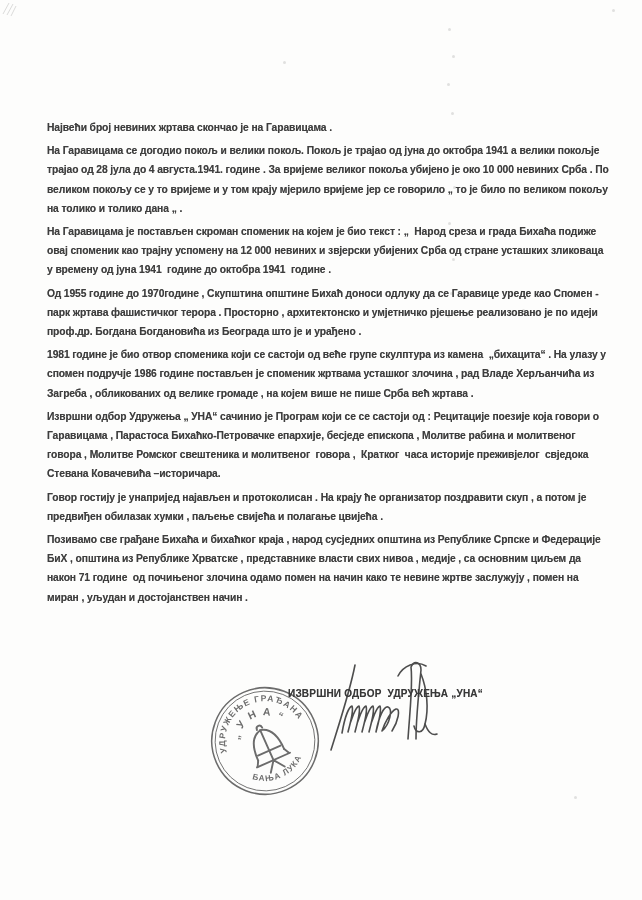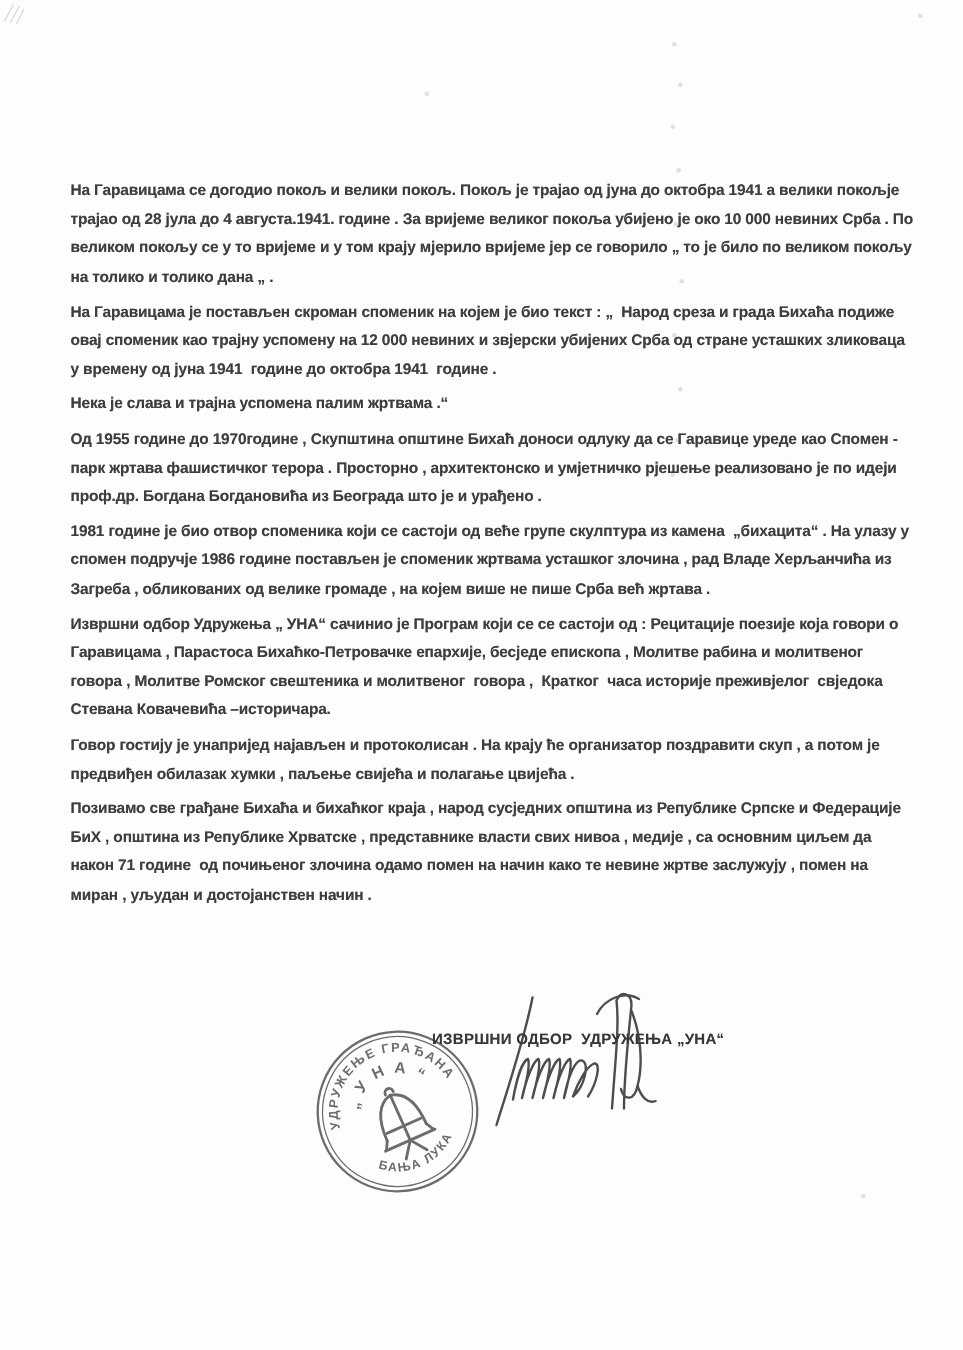--- a/index.html
+++ b/index.html
@@ -80,23 +80,23 @@
   <i class="speck" style="left:448px;top:222px"></i>
   <i class="speck" style="left:452px;top:258px"></i>
   <i class="speck" style="left:450px;top:292px"></i>
   <i class="speck" style="left:447px;top:315px"></i>
   <i class="speck" style="left:522px;top:309px"></i>
   <i class="speck" style="left:283px;top:61px"></i>
   <i class="speck" style="left:574px;top:796px"></i>
   <i class="speck" style="left:612px;top:9px"></i>
 
   <div class="content">
+    <p>Највећи број невиних жртава скончао је на Гаравицама .</p>
     <p>На Гаравицама се догодио покољ и велики покољ. Покољ је трајао од јуна до октобра 1941 а велики покољје трајао од 28 јула до 4 августа.1941. године . За вријеме великог покоља убијено је око 10 000 невиних Срба . По великом покољу се у то вријеме и у том крају мјерило вријеме јер се говорило „ то је било по великом покољу на толико и толико дана „ .</p>
     <p>На Гаравицама је постављен скроман споменик на којем је био текст : „  Народ среза и града Бихаћа подиже овај споменик као трајну успомену на 12 000 невиних и звјерски убијених Срба од стране усташких зликоваца у времену од јуна 1941  године до октобра 1941  године .</p>
-    <p>Нека је слава и трајна успомена палим жртвама .“</p>
     <p>Од 1955 године до 1970године , Скупштина општине Бихаћ доноси одлуку да се Гаравице уреде као Спомен - парк жртава фашистичког терора . Просторно , архитектонско и умјетничко рјешење реализовано је по идеји проф.др. Богдана Богдановића из Београда што је и урађено .</p>
     <p>1981 године је био отвор споменика који се састоји од веће групе скулптура из камена  „бихацита“ . На улазу у спомен подручје 1986 године постављен је споменик жртвама усташког злочина , рад Владе Херљанчића из Загреба , обликованих од велике громаде , на којем више не пише Срба већ жртава .</p>
     <p>Извршни одбор Удружења „ УНА“ сачинио је Програм који се се састоји од : Рецитације поезије која говори о Гаравицама , Парастоса Бихаћко-Петровачке епархије, бесједе епископа , Молитве рабина и молитвеног говора , Молитве Ромског свештеника и молитвеног  говора ,  Кратког  часа историје преживјелог  свједока Стевана Ковачевића –историчара.</p>
     <p>Говор гостију је унапријед најављен и протоколисан . На крају ће организатор поздравити скуп , а потом је предвиђен обилазак хумки , паљење свијећа и полагање цвијећа .</p>
     <p>Позивамо све грађане Бихаћа и бихаћког краја , народ сусједних општина из Републике Српске и Федерације БиХ , општина из Републике Хрватске , представнике власти свих нивоа , медије , са основним циљем да након 71 године  од почињеног злочина одамо помен на начин како те невине жртве заслужују , помен на миран , уљудан и достојанствен начин .</p>
   </div>
 
   <div>
 
     <svg class="stamp" viewBox="0 0 120 120">

